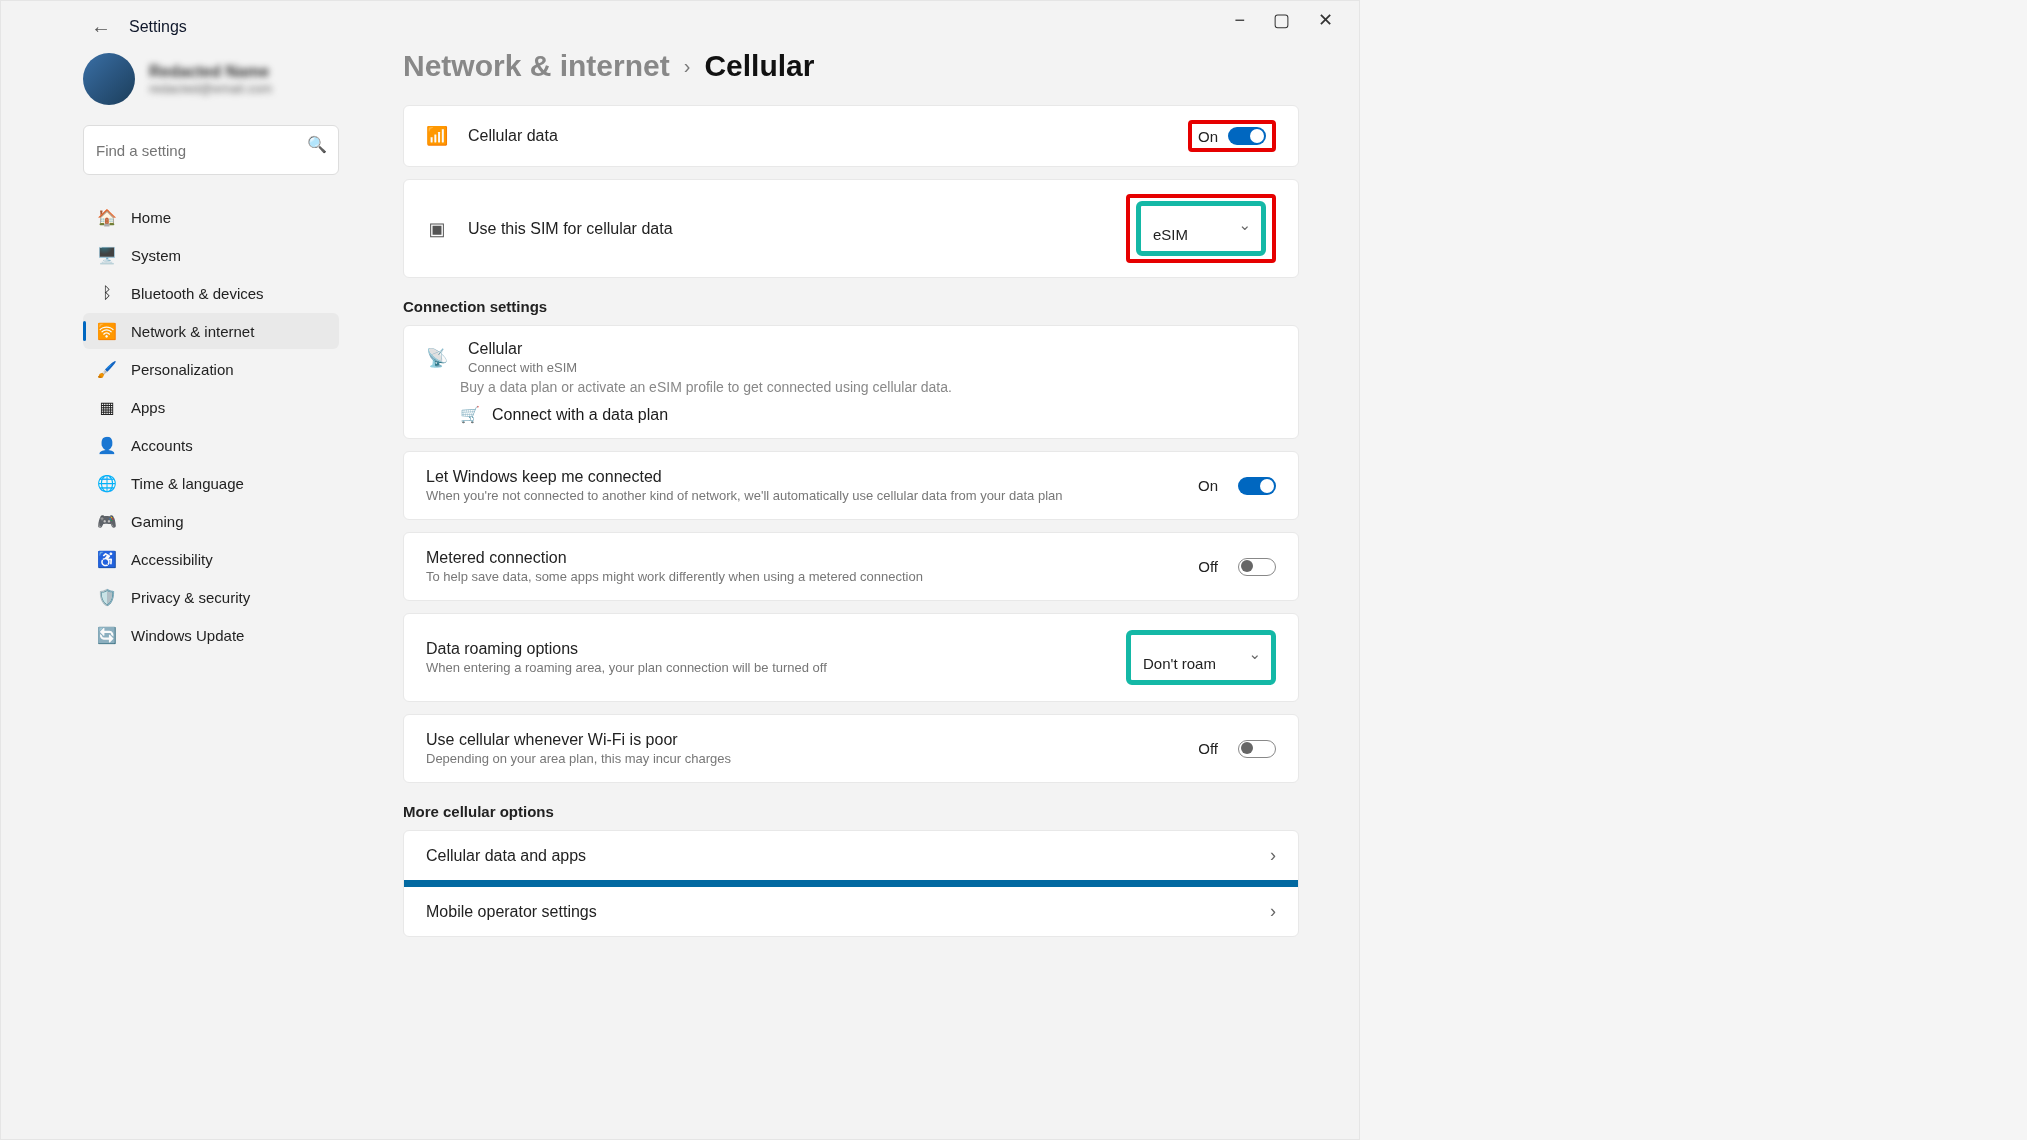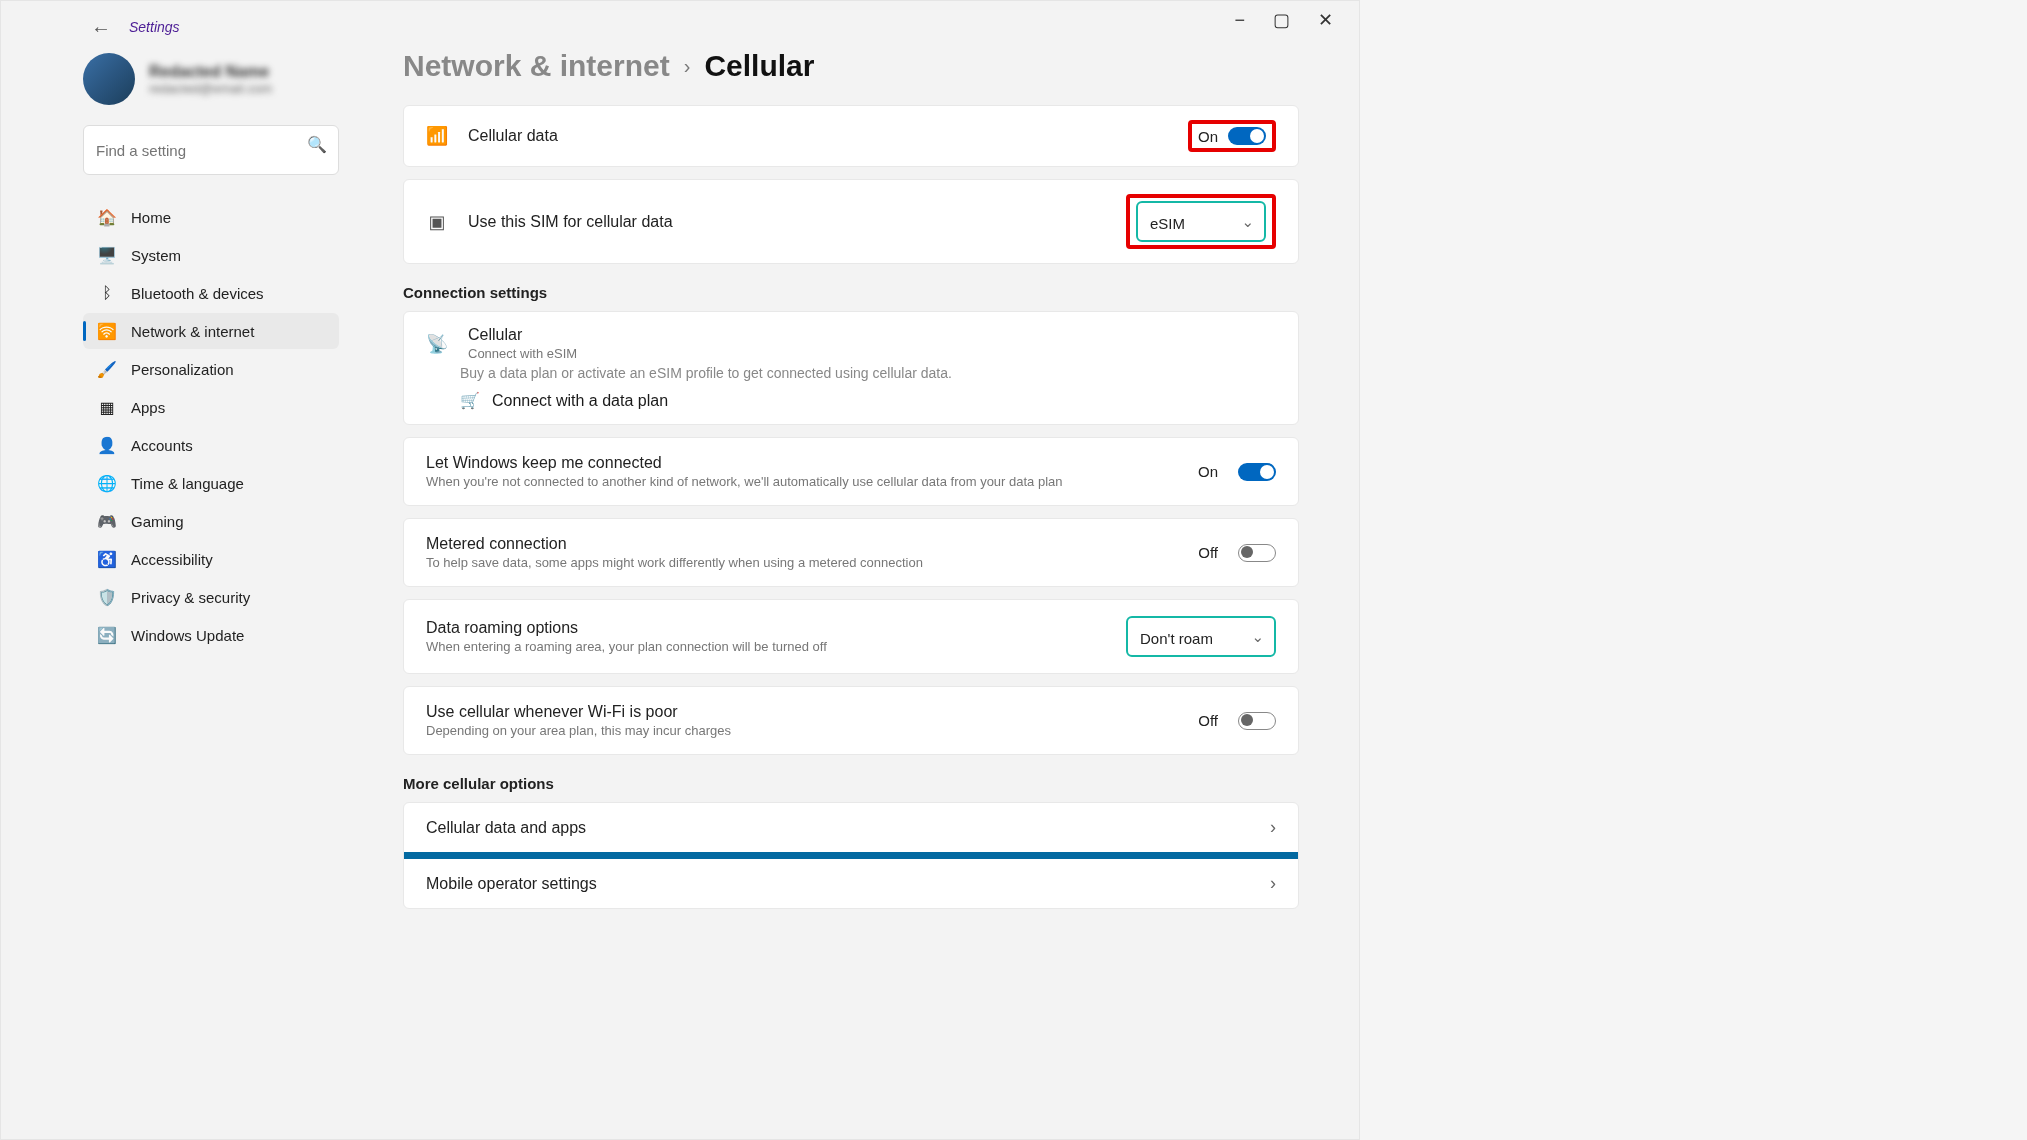--- a/index.html
+++ b/index.html
@@ -3,21 +3,21 @@
 <meta charset="utf-8">
 <style>
   * { box-sizing: border-box; margin: 0; padding: 0; }
   body { font-family: "Segoe UI", Arial, sans-serif; background: #f5f5f5; color: #1a1a1a; width: 2027px; height: 1140px; overflow: hidden; }
   .wrap { background:#f3f3f3; width:1360px; height:1140px; margin:0; position:relative; border:1px solid #e5e5e5; }
   
   .titlebar { position:absolute; top:0; right:0; display:flex; gap:28px; padding:10px 26px; }
   .titlebar .win { color:#333; font-size:18px; line-height:1; }
   .back-row { display:flex; align-items:center; gap:18px; padding:14px 90px; }
   .back-arrow { font-size:20px; color:#555; }
-  .app-title { font-size:14px; color:#4c1d95;font-style:italic; }
+  .app-title { font-size:16px; color:#0f172a; }
 
   
   .sidebar { position:absolute; left:82px; top:52px; width:256px; }
   .profile { display:flex; align-items:center; gap:14px; margin-bottom:20px; }
   .avatar { width:52px; height:52px; border-radius:50%; background:linear-gradient(135deg,#3a6fa6,#1b3d5a); }
   .profile-text .pn { filter:blur(3px); font-weight:600; font-size:16px; color:#333;}
   .profile-text .pe { filter:blur(3px); font-size:13px; color:#666;}
   .search { position:relative; margin-bottom:24px; }
   .search input { width:100%; height:50px; border:1px solid #ddd; background:#fff; border-radius:6px; padding:0 36px 0 12px; font-size:15px; color:#666; }
   .search .sicon { position:absolute; right:12px; top:10px; color:#555; }
@@ -44,21 +44,21 @@
 
   .highlight-box { border:4px solid #e60000; border-radius:4px; padding:3px 6px; display:flex; align-items:center; gap:10px; }
 
   .toggle { width:38px; height:18px; border-radius:20px; position:relative; }
   .toggle.on { background:#0067c0; }
   .toggle.on::after { content:""; position:absolute; right:2px; top:2px; width:14px; height:14px; background:#fff; border-radius:50%; }
   .toggle.off { background:#fff; border:1.5px solid #888; }
   .toggle.off::after { content:""; position:absolute; left:2px; top:1px; width:12px; height:12px; background:#666; border-radius:50%; }
   .tlabel { font-size:15px; color:#222; }
 
-  .select { border:2px solid #14b8a6; background:#fff; border-radius:6px; padding:12px 36px 8px 12px; font-size:15px; color:#222; position:relative; min-width:130px; }
+  .select { border:5px solid #14b8a6; background:#fff; border-radius:6px; padding:20px 36px 8px 12px; font-size:15px; color:#222; position:relative; min-width:130px; }
   .select .chev { position:absolute; right:10px; top:10px; color:#666; }
 
   .section-head { font-size:15px; font-weight:600; color:#222; margin:20px 0 10px 0; }
 
   .stack { background:#fff; border:1px solid #e8e8e8; border-radius:6px; }
   .stack .row + .row { border-top:7px solid #0369a1; }
   .chevr { color:#666; font-size:18px; }
 
   .desc-line { font-size:14px; color:#888; padding:4px 22px 0 56px; }
   .inset-link { display:flex; align-items:center; gap:12px; padding:10px 22px 14px 56px; }

